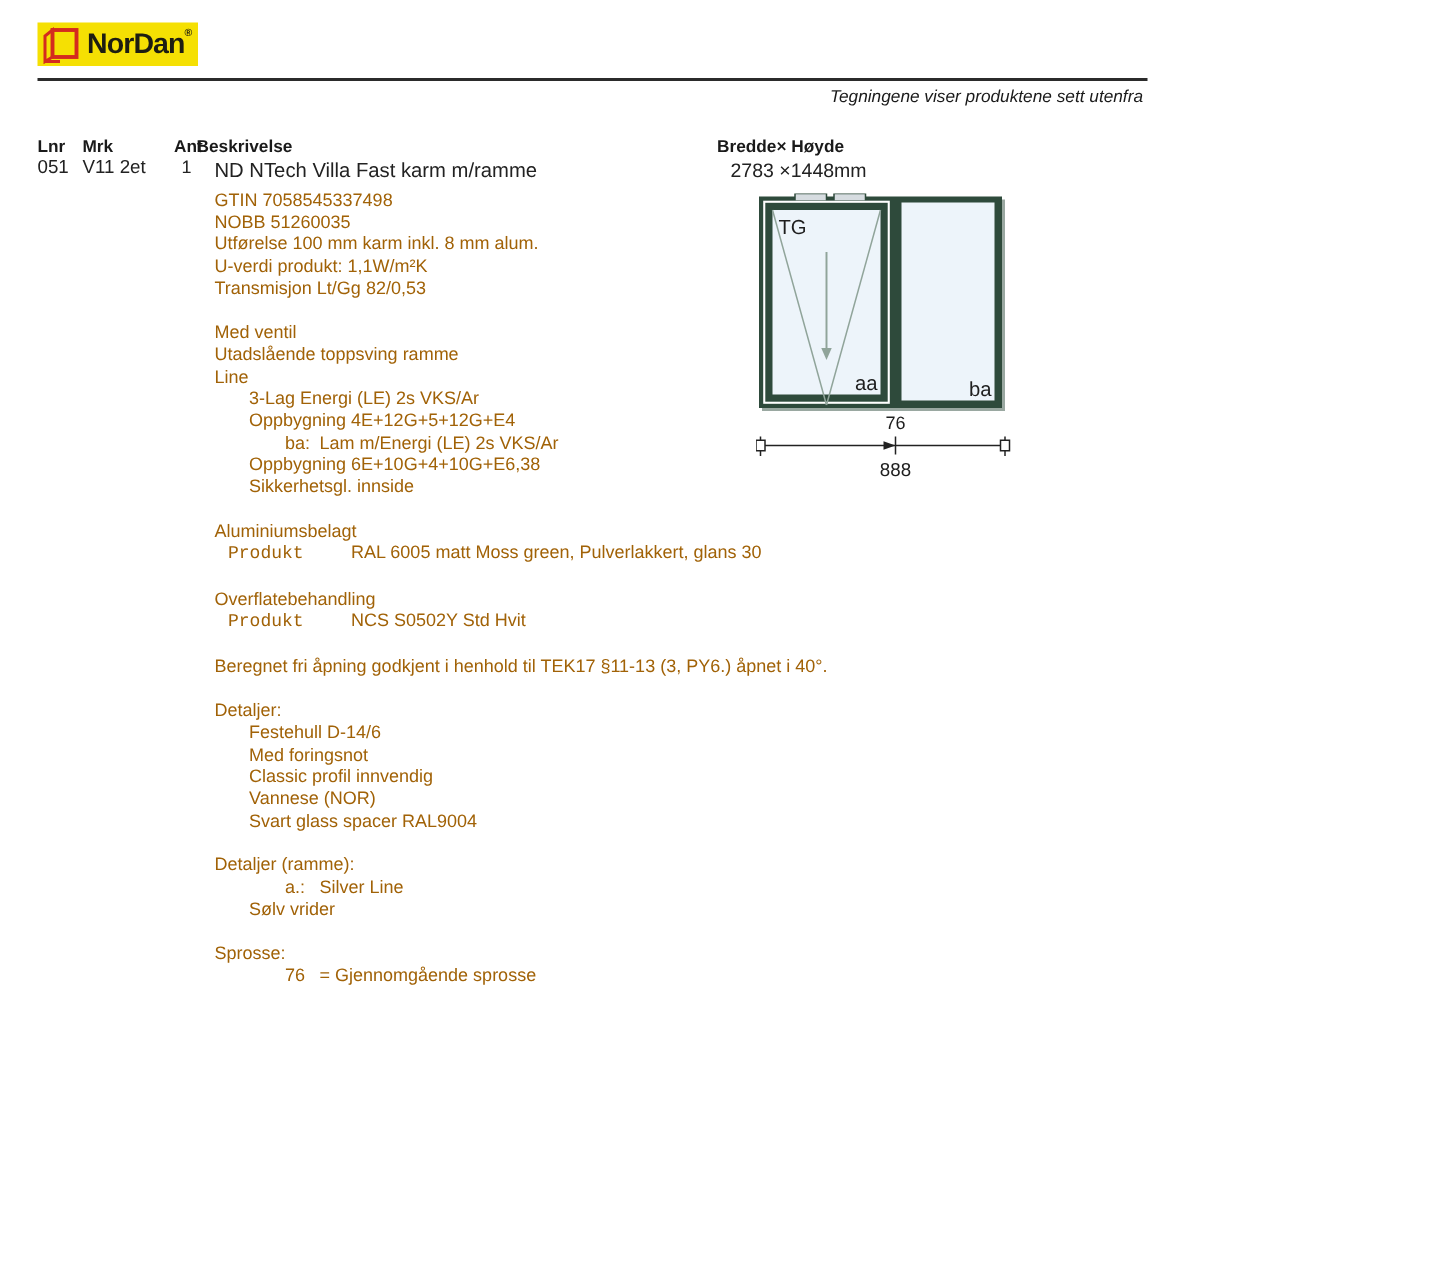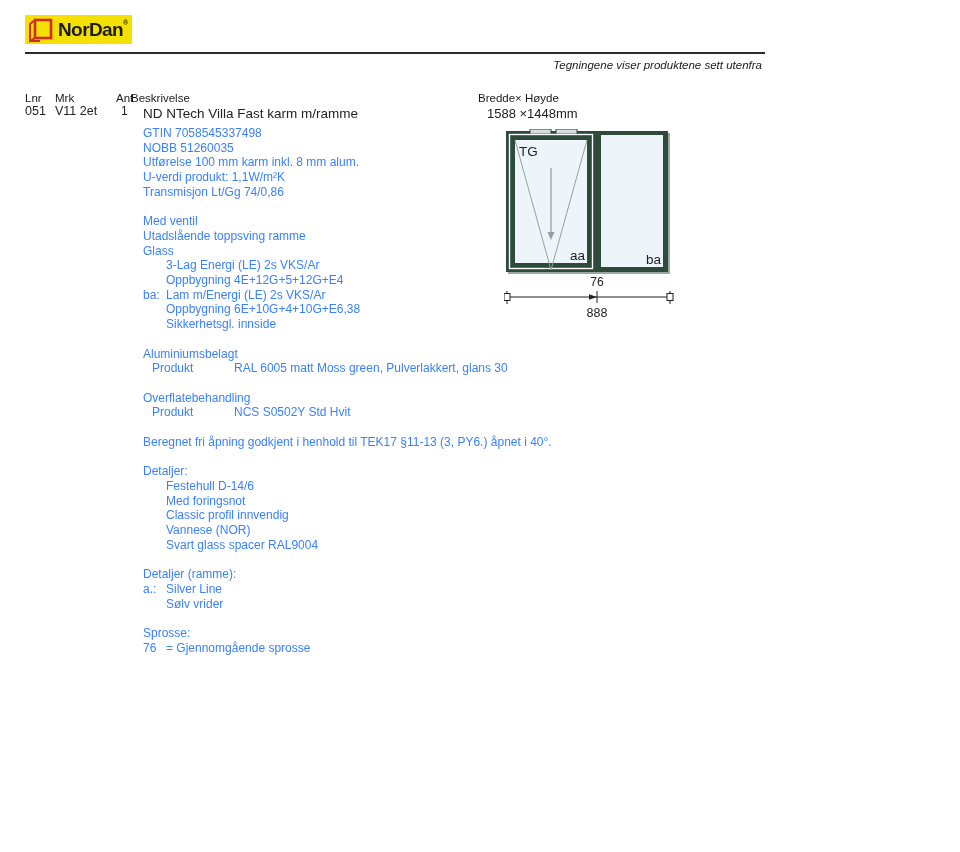--- a/index.html
+++ b/index.html
@@ -14,36 +14,36 @@
   .logo { left:25px; top:15px; width:107px; height:29px; background:#f5e003;
           display:flex; align-items:center; padding:2px 5px 2px 3px; }
   .logo-text { font-weight:bold; font-size:19px; color:#1d1d12; letter-spacing:-0.6px; line-height:1; }
   .logo-reg { font-size:7px; vertical-align:top; position:relative; top:-1px; }
   .rule { left:25px; top:52px; width:740px; height:2px; background:#2b2b2b; }
 
   .note { left:25px; top:59px; width:737px; text-align:right; font-style:italic;
           font-size:11.5px; color:#1a1a1a; }
 
   
-  .th { font-weight:normal; font-size:11.5px; color:#1a1a1a; top:92px; }
+  .th { font-weight:bold; font-size:11.5px; color:#1a1a1a; top:92px; }
   .th-lnr { left:25px; } .th-mrk { left:55px; } .th-ant { left:116px; }
   .th-besk { left:131px; } .th-dim { left:478px; }
   .td { font-size:12.5px; top:104px; }
   .td-lnr { left:25px; } .td-mrk { left:55px; }
   .td-ant { left:121px; top:104px; font-size:12px; }
   .td-besk { left:143px; top:106px; font-size:13.5px; }
   .td-dim { left:487px; top:106px; font-size:13px; }
 
   
-  .desc { left:143px; top:126px; width:490px; font-size:12px; line-height:14.7px; color:#3b82f6; }
+  .desc { left:143px; top:126px; width:490px; font-size:12px; line-height:14.7px; color:#a16207; }
   .line { white-space:pre-wrap; }
   .line.indent { padding-left:23px; }
   .line.labeled { display:flex; }
-  .line.labeled .lbl { width:23px; flex:none; }
-  .line.kv .key { display:inline-block; width:91px; padding-left:9px; }
+  .line.labeled .lbl { width:23px; flex:none;margin-left:47px; }
+  .line.kv .key { display:inline-block; width:91px; padding-left:9px;font-family:Liberation Mono, monospace; }
 
   
   .drawing { left:504px; top:129px; width:172px; height:196px; }
   svg text { font-family:"Liberation Sans", sans-serif; fill:#1e1e1e; }
 </style>
 </head>
 <body>
 
 <div class="abs logo">
   <span style="margin-right:3px; display:flex;">
@@ -61,32 +61,32 @@
 <div class="abs th th-lnr">Lnr</div>
 <div class="abs th th-mrk">Mrk</div>
 <div class="abs th th-ant">Ant</div>
 <div class="abs th th-besk">Beskrivelse</div>
 <div class="abs th th-dim">Bredde× Høyde</div>
 
 <div class="abs td td-lnr">051</div>
 <div class="abs td td-mrk">V11 2et</div>
 <div class="abs td td-ant">1</div>
 <div class="abs td td-besk">ND NTech Villa Fast karm m/ramme</div>
-<div class="abs td td-dim">1588 ×1448mm</div>
+<div class="abs td td-dim">2783 ×1448mm</div>
 
 <div class="abs desc">
     <div class="line text">GTIN 7058545337498</div>
     <div class="line text">NOBB 51260035</div>
     <div class="line text">Utførelse 100 mm karm inkl. 8 mm alum.</div>
     <div class="line text">U-verdi produkt: 1,1W/m²K</div>
-    <div class="line text">Transmisjon Lt/Gg 74/0,86</div>
+    <div class="line text">Transmisjon Lt/Gg 82/0,53</div>
     <div class="line blank">&nbsp;</div>
     <div class="line text">Med ventil</div>
     <div class="line text">Utadslående toppsving ramme</div>
-    <div class="line text">Glass</div>
+    <div class="line text">Line</div>
     <div class="line indent">3-Lag Energi (LE) 2s VKS/Ar</div>
     <div class="line indent">Oppbygning 4E+12G+5+12G+E4</div>
     <div class="line labeled"><span class="lbl">ba:</span><span class="txt">Lam m/Energi (LE) 2s VKS/Ar</span></div>
     <div class="line indent">Oppbygning 6E+10G+4+10G+E6,38</div>
     <div class="line indent">Sikkerhetsgl. innside</div>
     <div class="line blank">&nbsp;</div>
     <div class="line text">Aluminiumsbelagt</div>
     <div class="line kv"><span class="key">Produkt</span><span class="val">RAL 6005 matt Moss green, Pulverlakkert, glans 30</span></div>
     <div class="line blank">&nbsp;</div>
     <div class="line text">Overflatebehandling</div>

